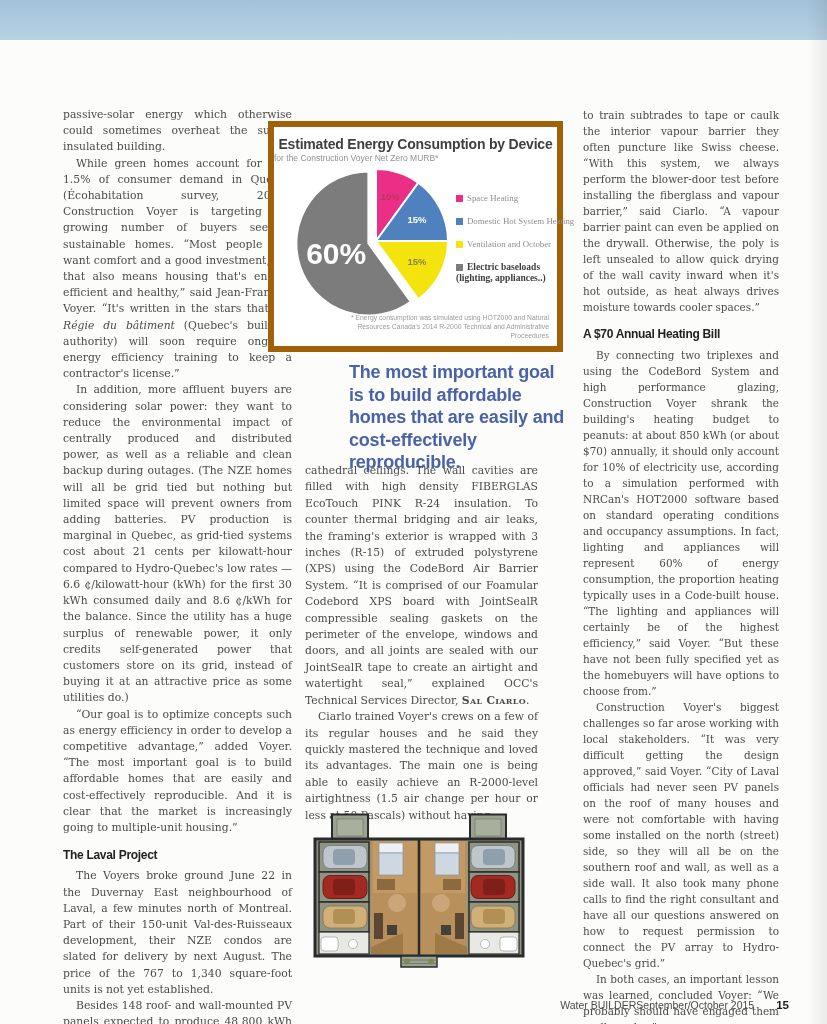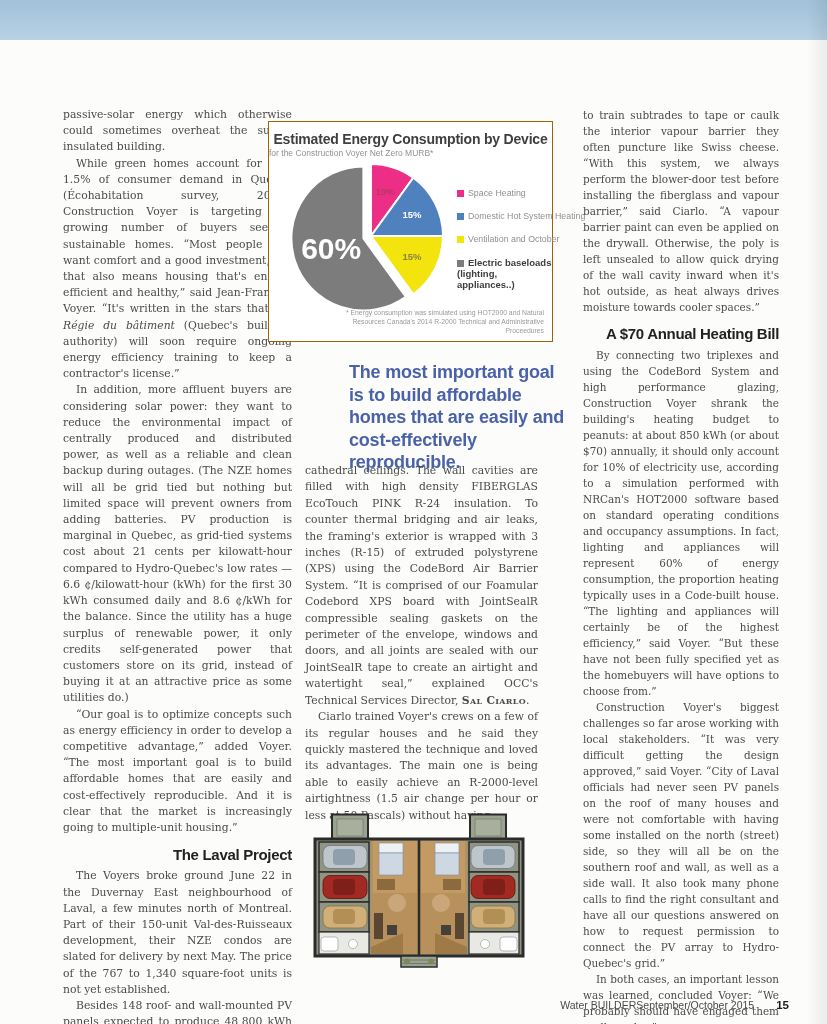--- a/index.html
+++ b/index.html
@@ -11,31 +11,31 @@
               background:linear-gradient(to right,rgba(0,0,0,0),rgba(0,0,0,0.07));pointer-events:none;}
 
   
   .col{position:absolute;text-align:justify;}
   #col1{left:63px;top:107px;width:229px;font-size:10.8px;line-height:16.2px;}
   #col2text{left:305px;top:463px;width:233px;font-size:10.8px;line-height:16.4px;}
   #col3{left:583px;top:107px;width:196px;font-size:10.45px;line-height:16.0px;}
   .col p{margin:0;text-indent:13px;}
   .col p.noindent{text-indent:0;}
   .col h3{font-family:"Liberation Sans",sans-serif;font-weight:bold;color:#222;
-          font-size:15px;letter-spacing:-0.3px;margin:11px 0 5px 0;text-align:right;}
+          font-size:12px;letter-spacing:-0.3px;margin:11px 0 5px 0;text-align:left;}
   .ital{font-style:italic;}
   .smallcaps{font-variant:small-caps;font-weight:bold;letter-spacing:0.3px;}
 
   
   .chart-box{position:absolute;left:268px;top:121px;width:283px;height:219px;background:#fff;
-             border:1px solid #a16207;font-family:"Liberation Sans",sans-serif;}
+             border:6px solid #a16207;font-family:"Liberation Sans",sans-serif;}
   .chart-title{text-align:center;font-weight:bold;color:#3f3f3f;font-size:14px;padding-top:9px;letter-spacing:-0.2px;}
   .chart-subtitle{text-align:left;color:#919191;font-size:8.5px;margin-top:1px;}
   .pie-svg{position:absolute;left:0;top:0;}
-  .legend{position:absolute;left:188px;top:66px;width:100px;}
+  .legend{position:absolute;left:182px;top:66px;width:100px;font-family:Liberation Serif, serif;}
   .legend-item{margin-bottom:12px;color:#8f8f8f;font-size:8.8px;line-height:11px;white-space:nowrap;}
   .legend-item.bold{white-space:normal;font-weight:bold;color:#3d3d3d;font-size:9.5px;width:96px;}
   .sw{display:inline-block;width:7px;height:7px;margin-right:4px;vertical-align:-1px;}
   .chart-footnote{position:absolute;right:8px;bottom:6px;width:225px;text-align:right;
                   font-size:6.8px;line-height:9px;color:#9a9a9a;}
 
   
   .pull-quote{position:absolute;left:318px;top:361px;width:216px;
               font-family:"Liberation Sans",sans-serif;font-weight:bold;font-size:18px;
               line-height:22.5px;letter-spacing:-0.2px;margin-left:31px;}
@@ -54,21 +54,21 @@
 
 <div class="page">
   <div class="top-band"></div>
 
   <div class="col" id="col1">
     <p class="noindent">passive-solar energy which otherwise could sometimes overheat the super-insulated building.</p>
     <p><span>While green homes account for only 1.5% of consumer demand in Quebec (Écohabitation survey, 2014), Construction Voyer is targeting the growing number of buyers seeking sustainable homes. “Most people just want comfort and a good investment, but that also means housing that's energy efficient and healthy,” said Jean-François Voyer. “It's written in the stars that the </span><span class="ital">Régie du bâtiment</span><span> (Quebec's building authority) will soon require ongoing energy efficiency training to keep a contractor's license.”</span></p>
     <p>In addition, more affluent buyers are considering solar power: they want to reduce the environmental impact of centrally produced and distributed power, as well as a reliable and clean backup during outages. (The NZE homes will all be grid tied but nothing but limited space will prevent owners from adding batteries. PV production is marginal in Quebec, as grid-tied systems cost about 21 cents per kilowatt-hour compared to Hydro-Quebec's low rates —6.6 ¢/kilowatt-hour (kWh) for the first 30 kWh consumed daily and 8.6 ¢/kWh for the balance. Since the utility has a huge surplus of renewable power, it only credits self-generated power that customers store on its grid, instead of buying it at an attractive price as some utilities do.)</p>
     <p>“Our goal is to optimize concepts such as energy efficiency in order to develop a competitive advantage,” added Voyer. “The most important goal is to build affordable homes that are easily and cost-effectively reproducible. And it is clear that the market is increasingly going to multiple-unit housing.”</p>
     <h3>The Laval Project</h3>
-    <p>The Voyers broke ground June 22 in the Duvernay East neighbourhood of Laval, a few minutes north of Montreal. Part of their 150-unit Val-des-Ruisseaux development, their NZE condos are slated for delivery by next May. The price of the 767 to 1,340 square-foot units is not yet established.</p>
+    <p>The Voyers broke ground June 22 in the Duvernay East neighbourhood of Laval, a few minutes north of Montreal. Part of their 150-unit Val-des-Ruisseaux development, their NZE condos are slated for delivery by next August. The price of the 767 to 1,340 square-foot units is not yet established.</p>
     <p>Besides 148 roof- and wall-mounted PV panels expected to produce 48,800 kWh annually, their main feature is hidden: a high-performance building envelope, with airtight R-39 walls as well as R-48 and R-60 flat and</p>
   </div>
 
   <div class="chart-box">
     <div class="chart-title">Estimated Energy Consumption by Device</div>
     <div class="chart-subtitle">for the Construction Voyer Net Zero MURB*</div>
     <svg class="pie-svg" id="pie-svg" width="283" height="219">
         <path d="M 102 114 L 102 42 A 72 72 0 0 1 144.32053816505805 55.75077640500378 Z" fill="#ED2E87" stroke="#ffffff" stroke-width="2"></path>
         <text x="116.23950310079758" y="73.17531572911932" text-anchor="middle" fill="#b23a5e" font-family="&quot;Liberation Sans&quot;,sans-serif" font-size="9.5" font-weight="bold">10%</text>
         <path d="M 102 114 L 144.32053816505805 55.75077640500378 A 72 72 0 0 1 174 114 Z" fill="#4E81BD" stroke="#ffffff" stroke-width="2"></path>

